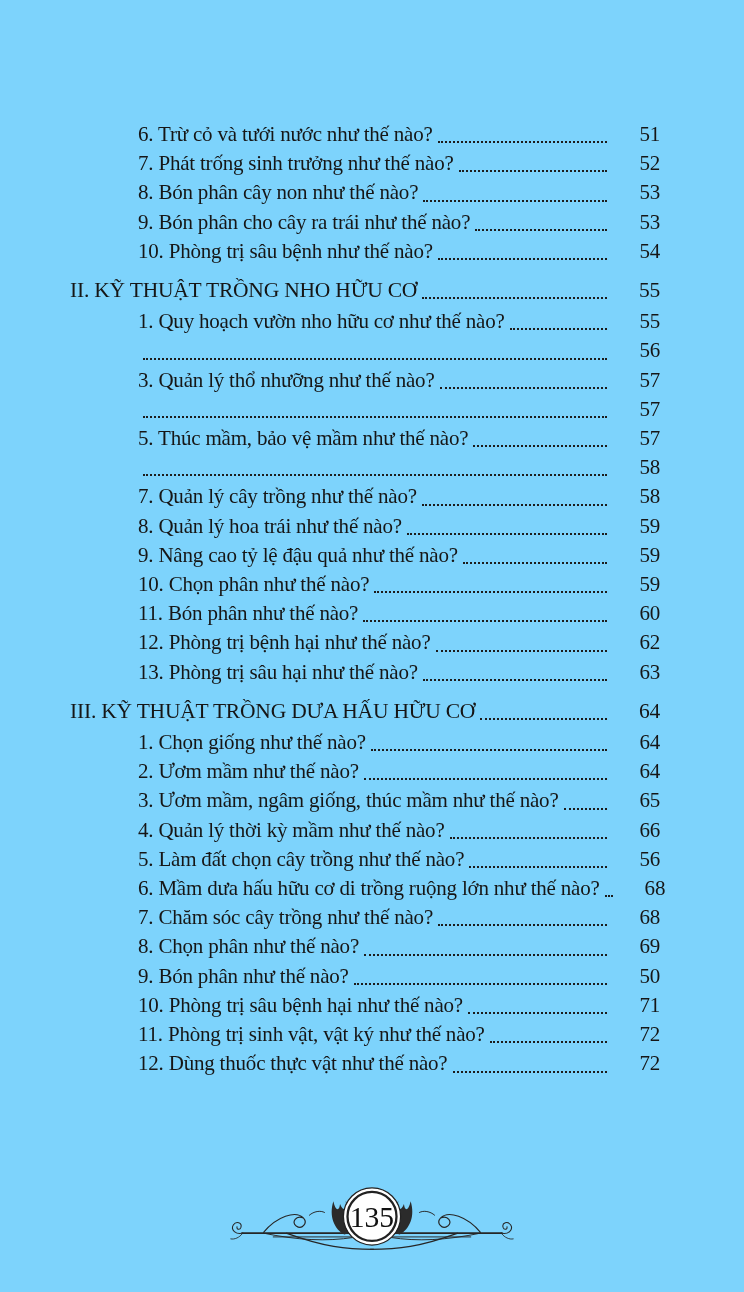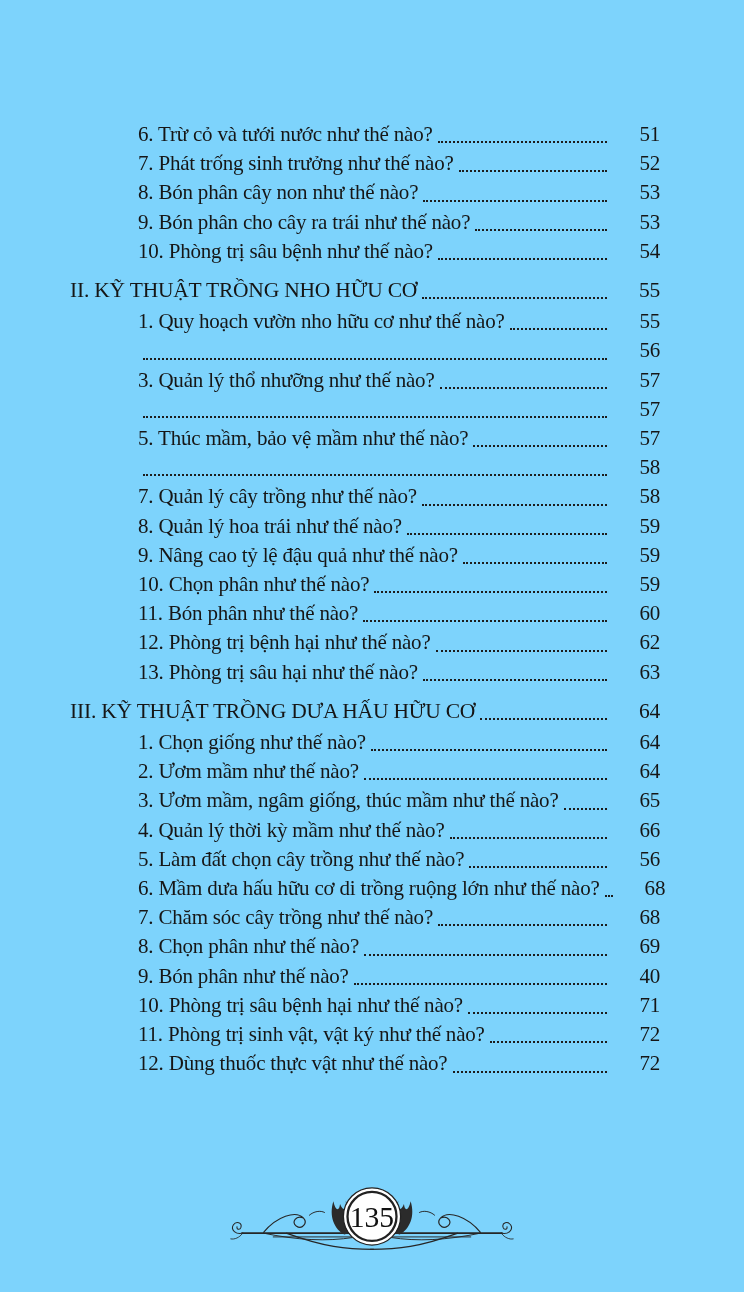--- a/index.html
+++ b/index.html
@@ -211,21 +211,21 @@
       <span class="pagenum">68</span>
     </div>
       <div class="row item">
       <span class="label">8. Chọn phân như thế nào?</span>
       <span class="dots"></span>
       <span class="pagenum">69</span>
     </div>
       <div class="row item">
       <span class="label">9. Bón phân như thế nào?</span>
       <span class="dots"></span>
-      <span class="pagenum">40</span>
+      <span class="pagenum">50</span>
     </div>
       <div class="row item">
       <span class="label">10. Phòng trị sâu bệnh hại như thế nào?</span>
       <span class="dots"></span>
       <span class="pagenum">71</span>
     </div>
       <div class="row item">
       <span class="label">11. Phòng trị sinh vật, vật ký như thế nào?</span>
       <span class="dots"></span>
       <span class="pagenum">72</span>

